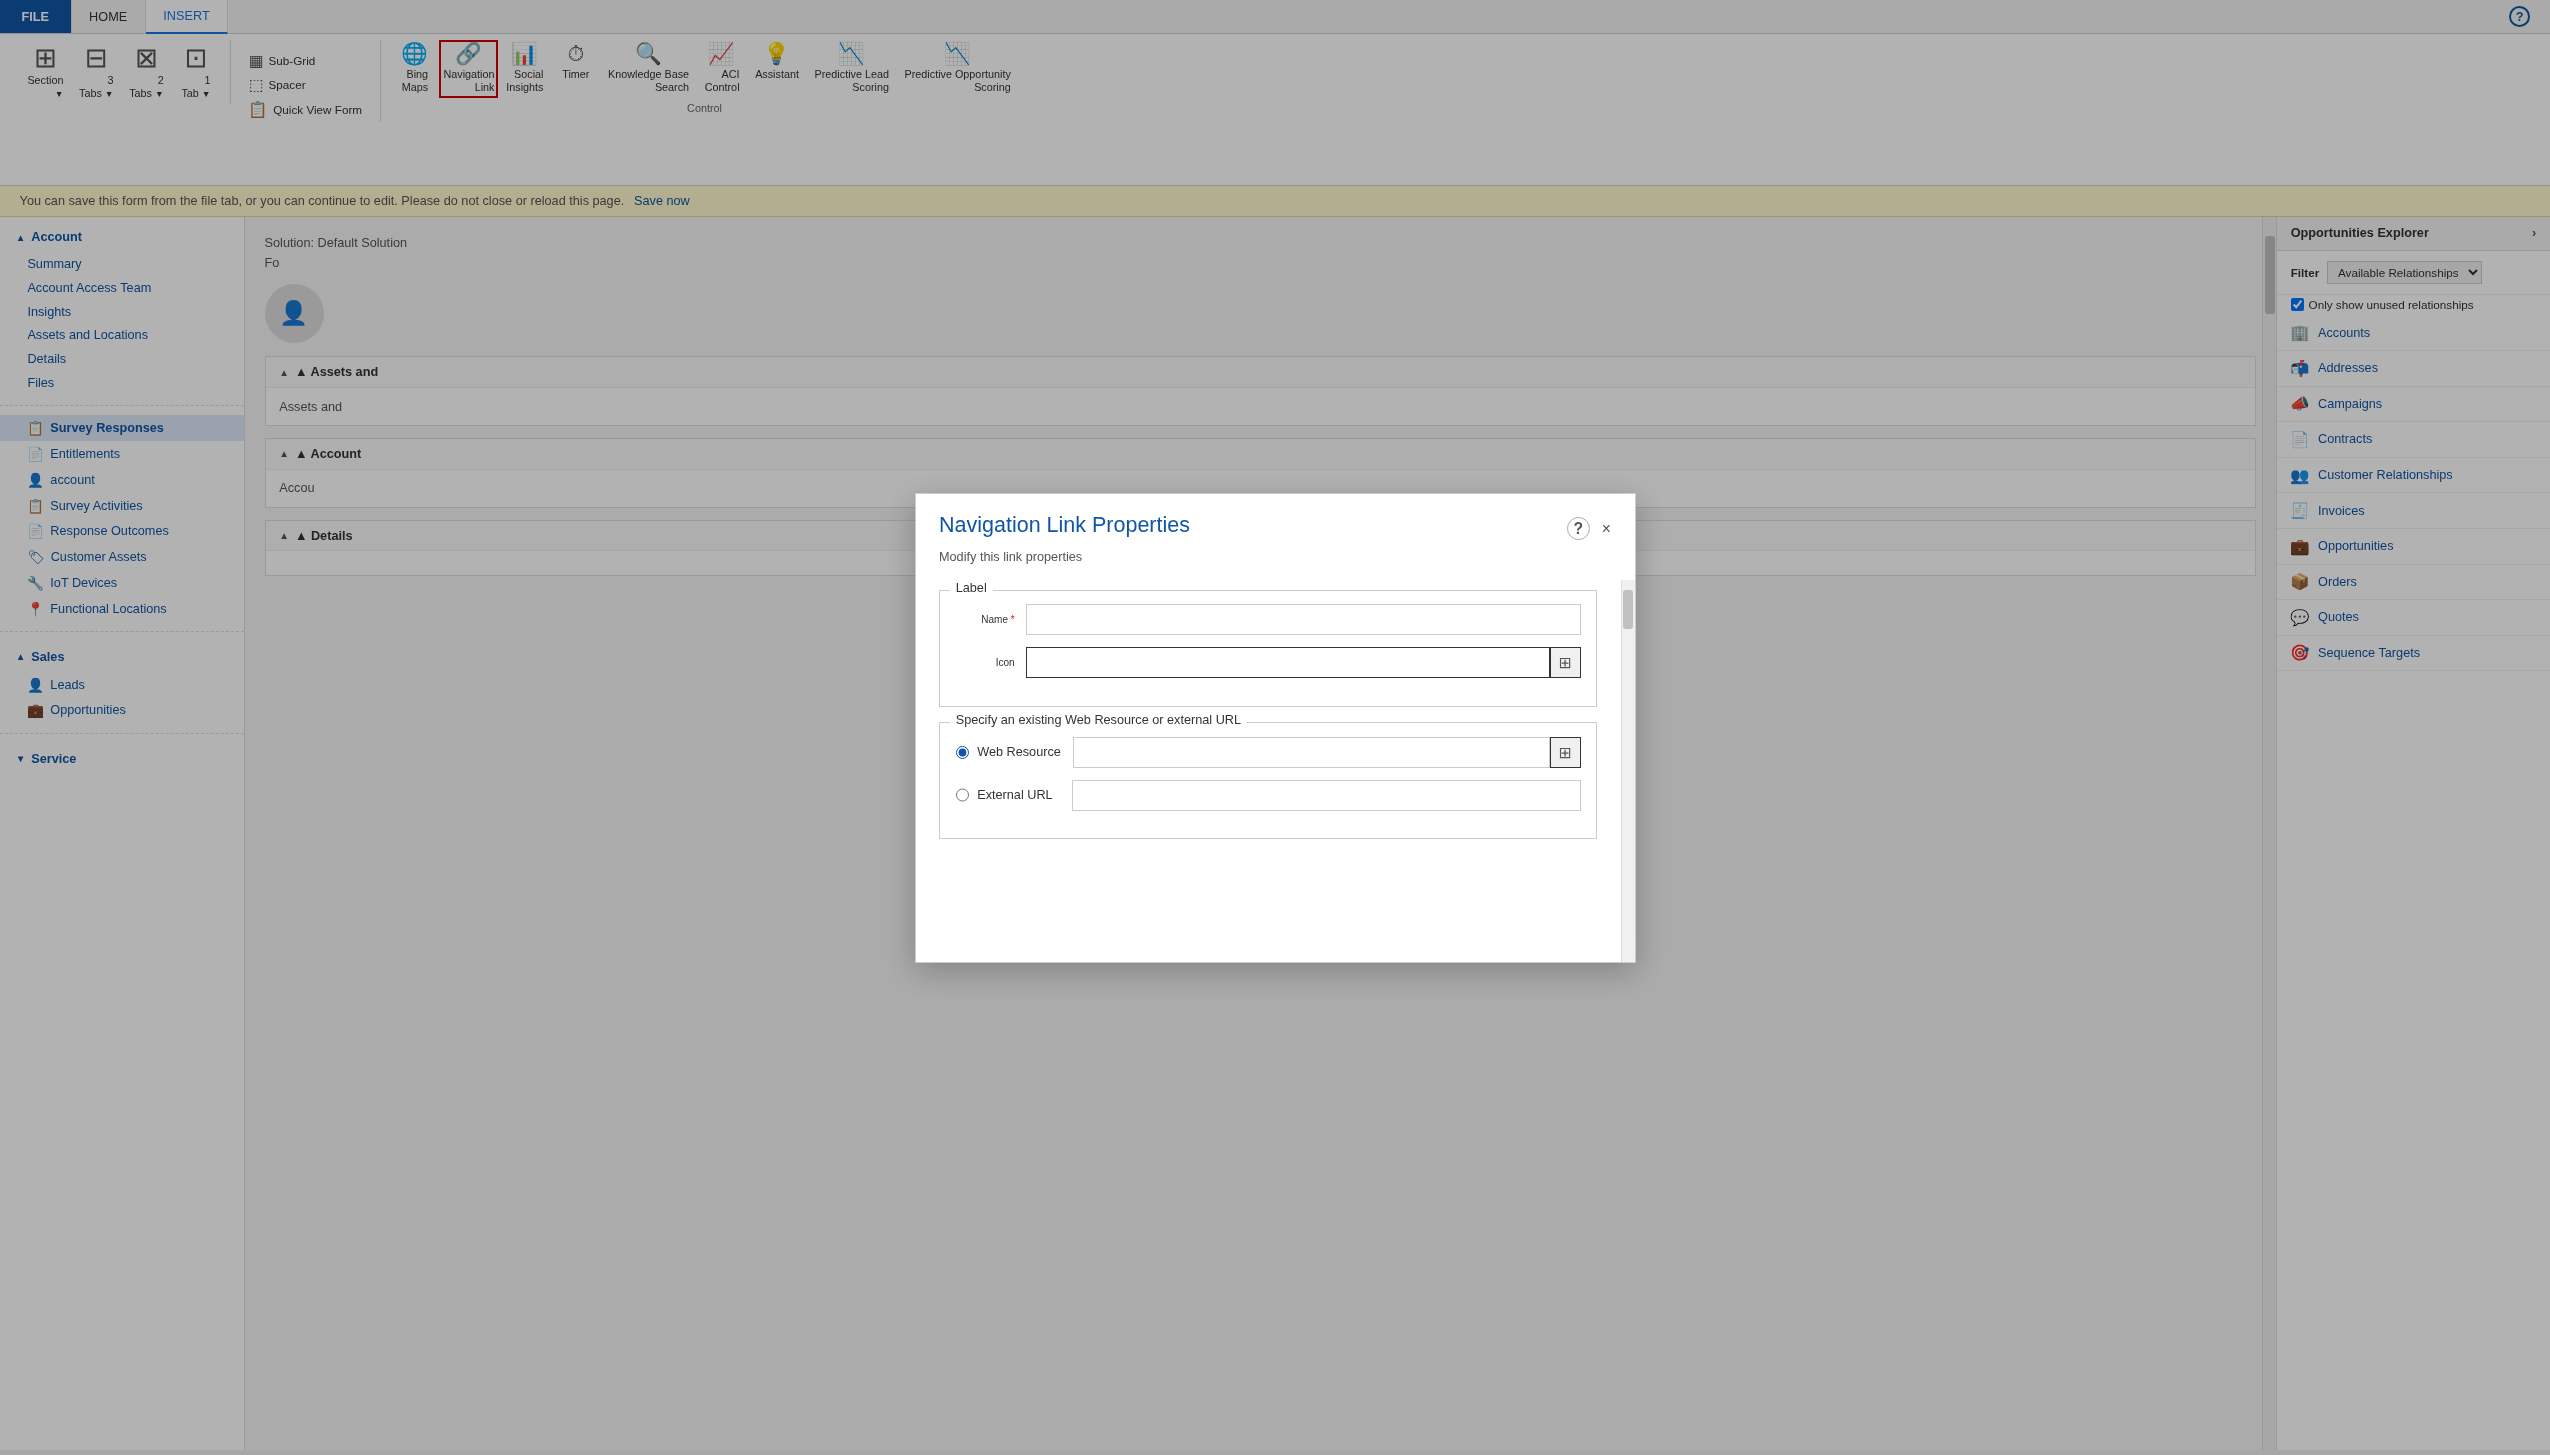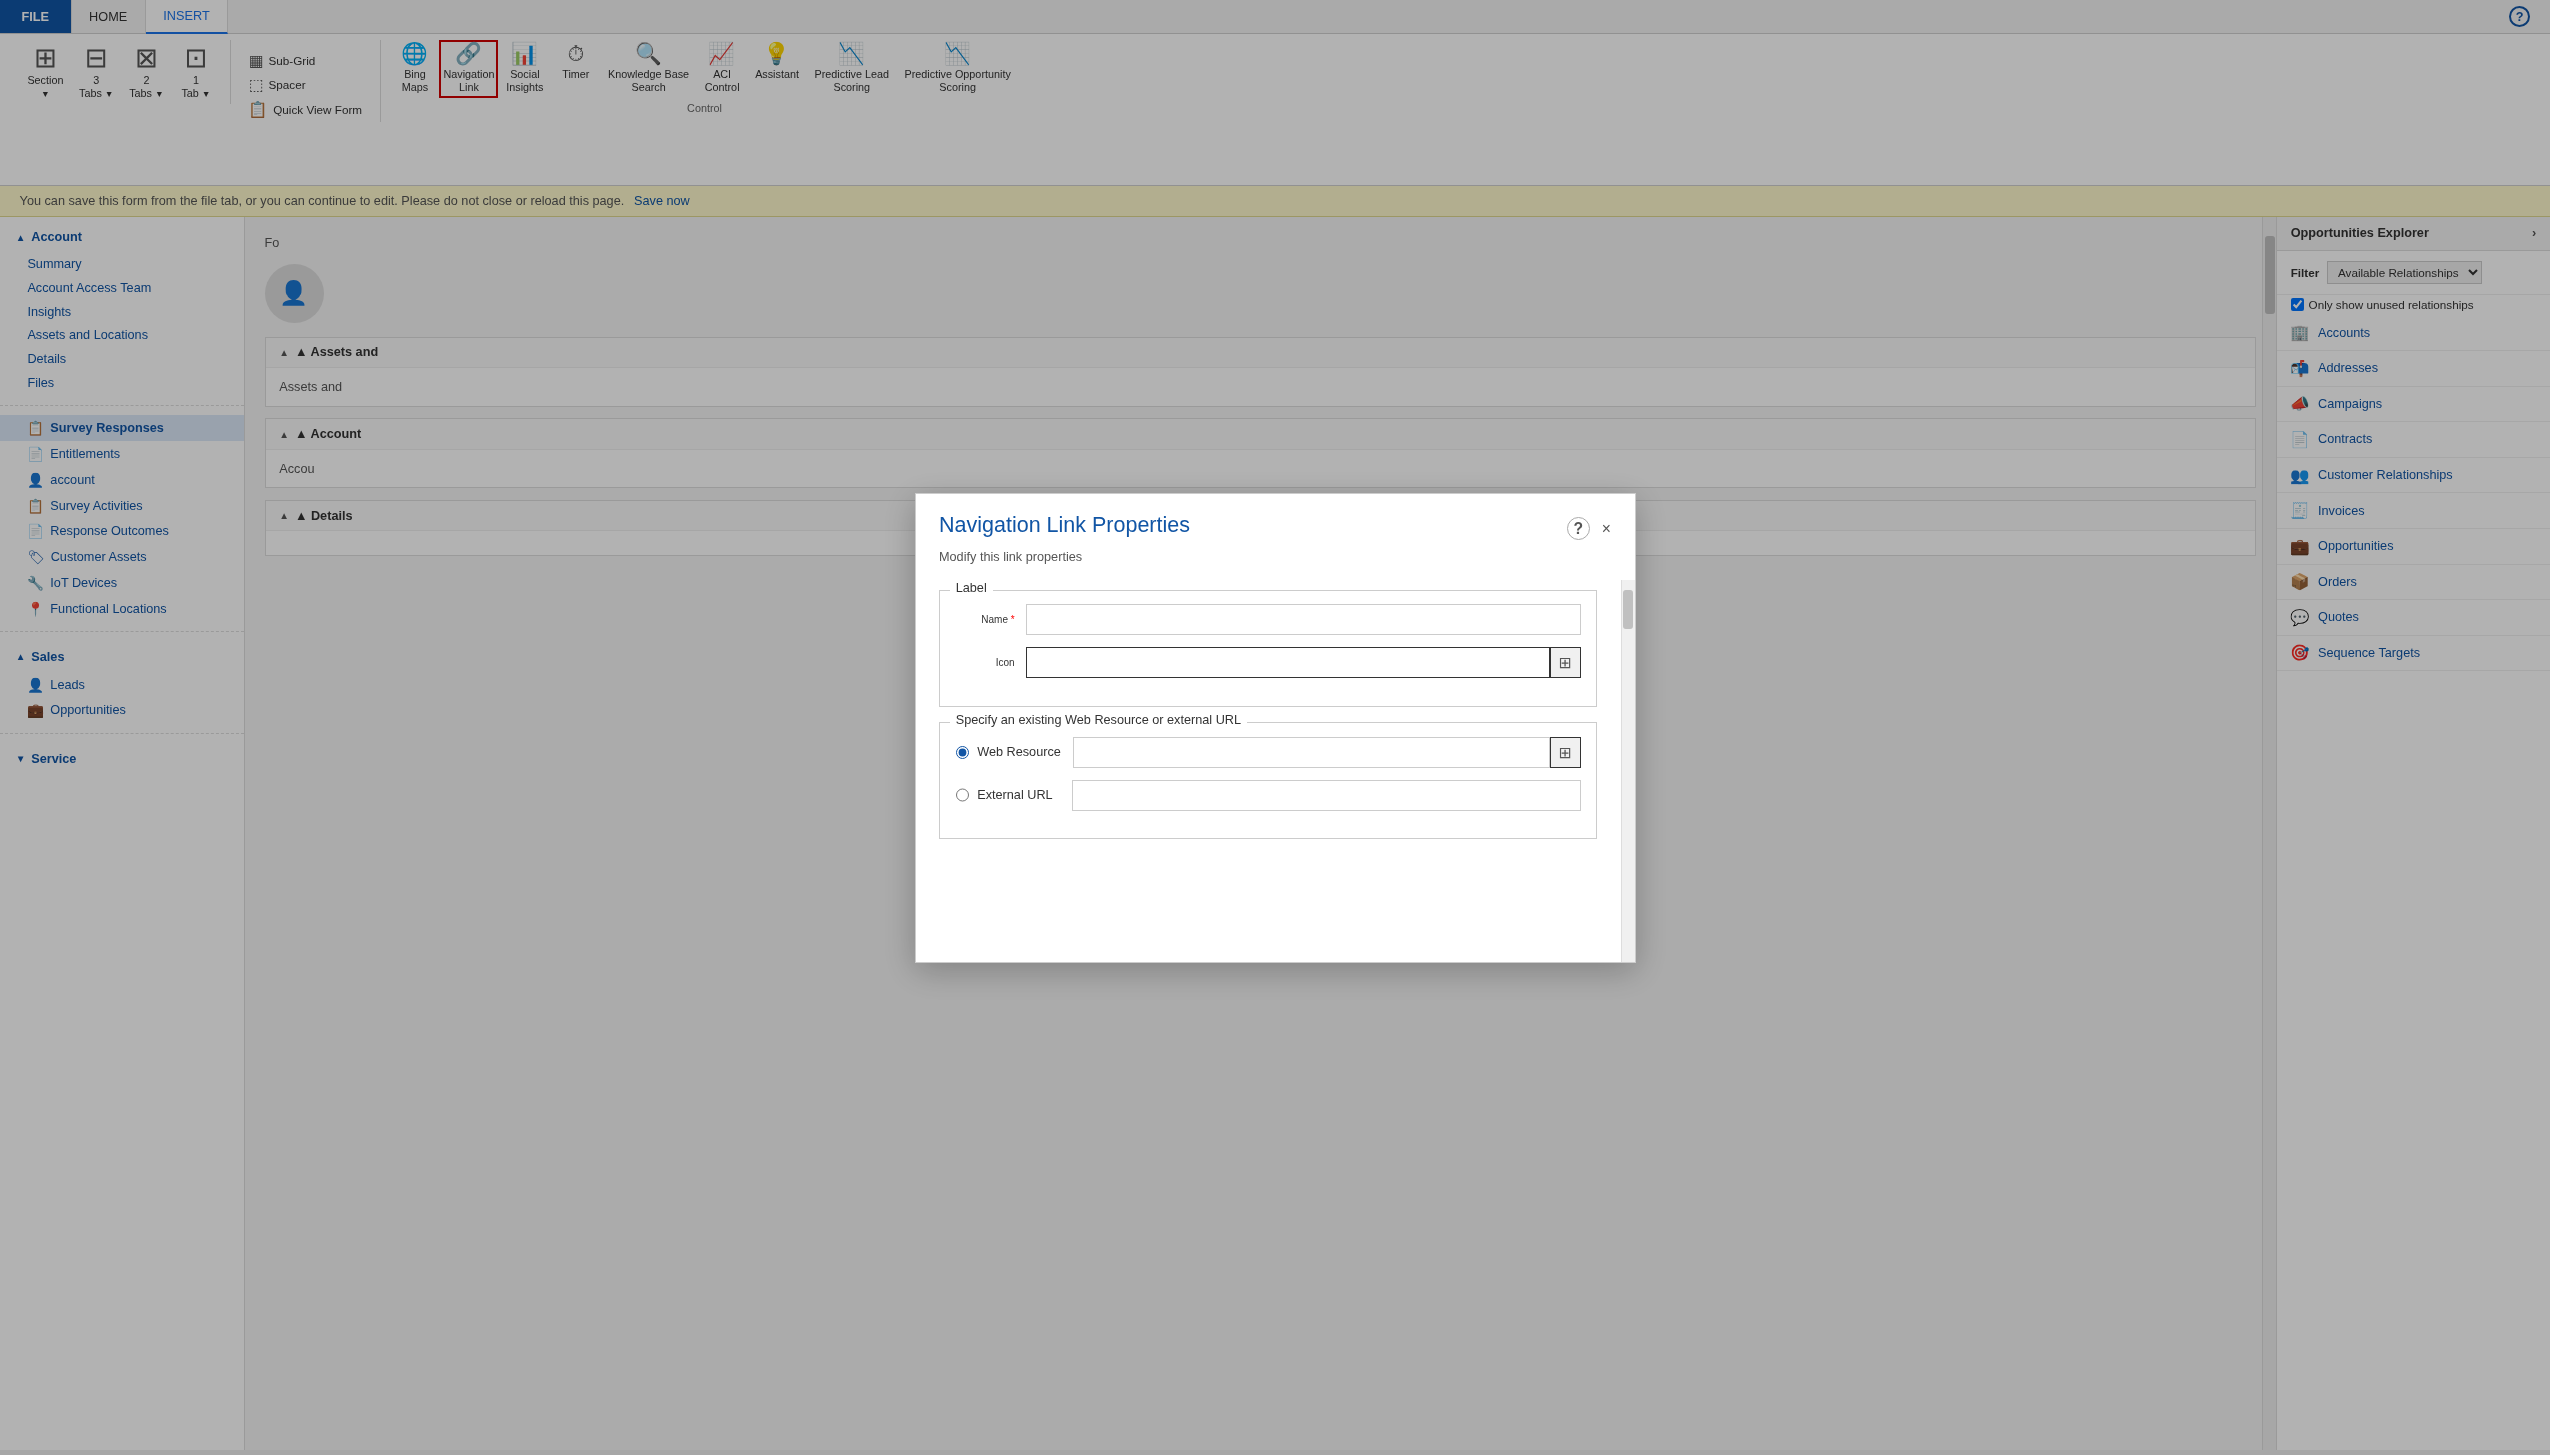--- a/index.html
+++ b/index.html
@@ -14,21 +14,21 @@
     .ribbon-help { margin-left: auto; display: flex; align-items: center; padding-right: 19.6px; }
     .ribbon-help span { color: #1155a5; font-size: 15.7px; font-weight: bold; border: 2px solid #1155a5; border-radius: 50%; width: 21.5px; height: 21.5px; display: flex; align-items: center; justify-content: center; font-size: 12.7px; cursor: pointer; }
 
     .ribbon-body { display: flex; align-items: flex-start; padding: 5.9px 9.8px; flex: 1; }
     .ribbon-group { display: flex; flex-direction: column; align-items: center; border-right: 1px solid #ddd; padding: 0 9.8px; }
     .ribbon-group-items { display: flex; align-items: flex-start; }
     .ribbon-group-label { font-size: 10.8px; color: #666; margin-top: 3.9px; }
 
     .ribbon-item { display: flex; flex-direction: column; align-items: center; cursor: pointer; padding: 3.9px 7.8px; min-width: 49px; }
     .ribbon-item .icon { font-size: 27.4px; color: #555; line-height: 1; }
-    .ribbon-item .label { font-size: 10.8px; color: #333; text-align: center; margin-top: 2.9px; line-height: 1.2; }
+    .ribbon-item .label { font-size: 10.8px; color: #333; text-align: right; margin-top: 2.9px; line-height: 1.2; }
     .ribbon-item .label .arrow { font-size: 8.8px; }
 
     .ribbon-item-small { display: flex; flex-direction: row; align-items: center; cursor: pointer; padding: 2.9px 7.8px; gap: 4.9px; }
     .ribbon-item-small .icon { font-size: 15.7px; color: #555; }
     .ribbon-item-small .label { font-size: 11.7px; color: #333; }
 
     .nav-link-highlighted { border: 2px solid #d00000; background: #fff; padding: 2px; }
 
     
     .notification-bar { background: #fffacd; border-bottom: 1px solid #e0d890; padding: 7.8px 19.6px; font-size: 12.7px; color: #555; display: flex; align-items: center; gap: 9.8px; }
@@ -249,20 +249,21 @@
       </div>
     </div>
     <div class="sidebar-divider"></div>
     <div class="sidebar-section">
       <div class="sidebar-section-header collapsed">Service</div>
     </div>
   </div>
 
   <div class="center-content">
     <div class="center-inner">
+      <div style="color:#555; font-size:12.7px; margin-bottom:5.9px;">Solution: Default Solution</div>
       <div style="color:#555; font-size:12.7px; margin-bottom:13.7px;">Fo</div>
 
       <div style="display:flex; align-items:center; gap:11.7px; margin-bottom:13.7px;">
         <div style="width:59px;height:59px;background:#ddd;border-radius:50%;display:flex;align-items:center;justify-content:center;font-size:23.5px;color:#888;">👤</div>
       </div>
 
       <div class="page-section">
         <div class="page-section-header">▲ Assets and</div>
         <div class="page-section-body">
           <div style="font-size:12.7px;color:#555;">Assets and</div>

